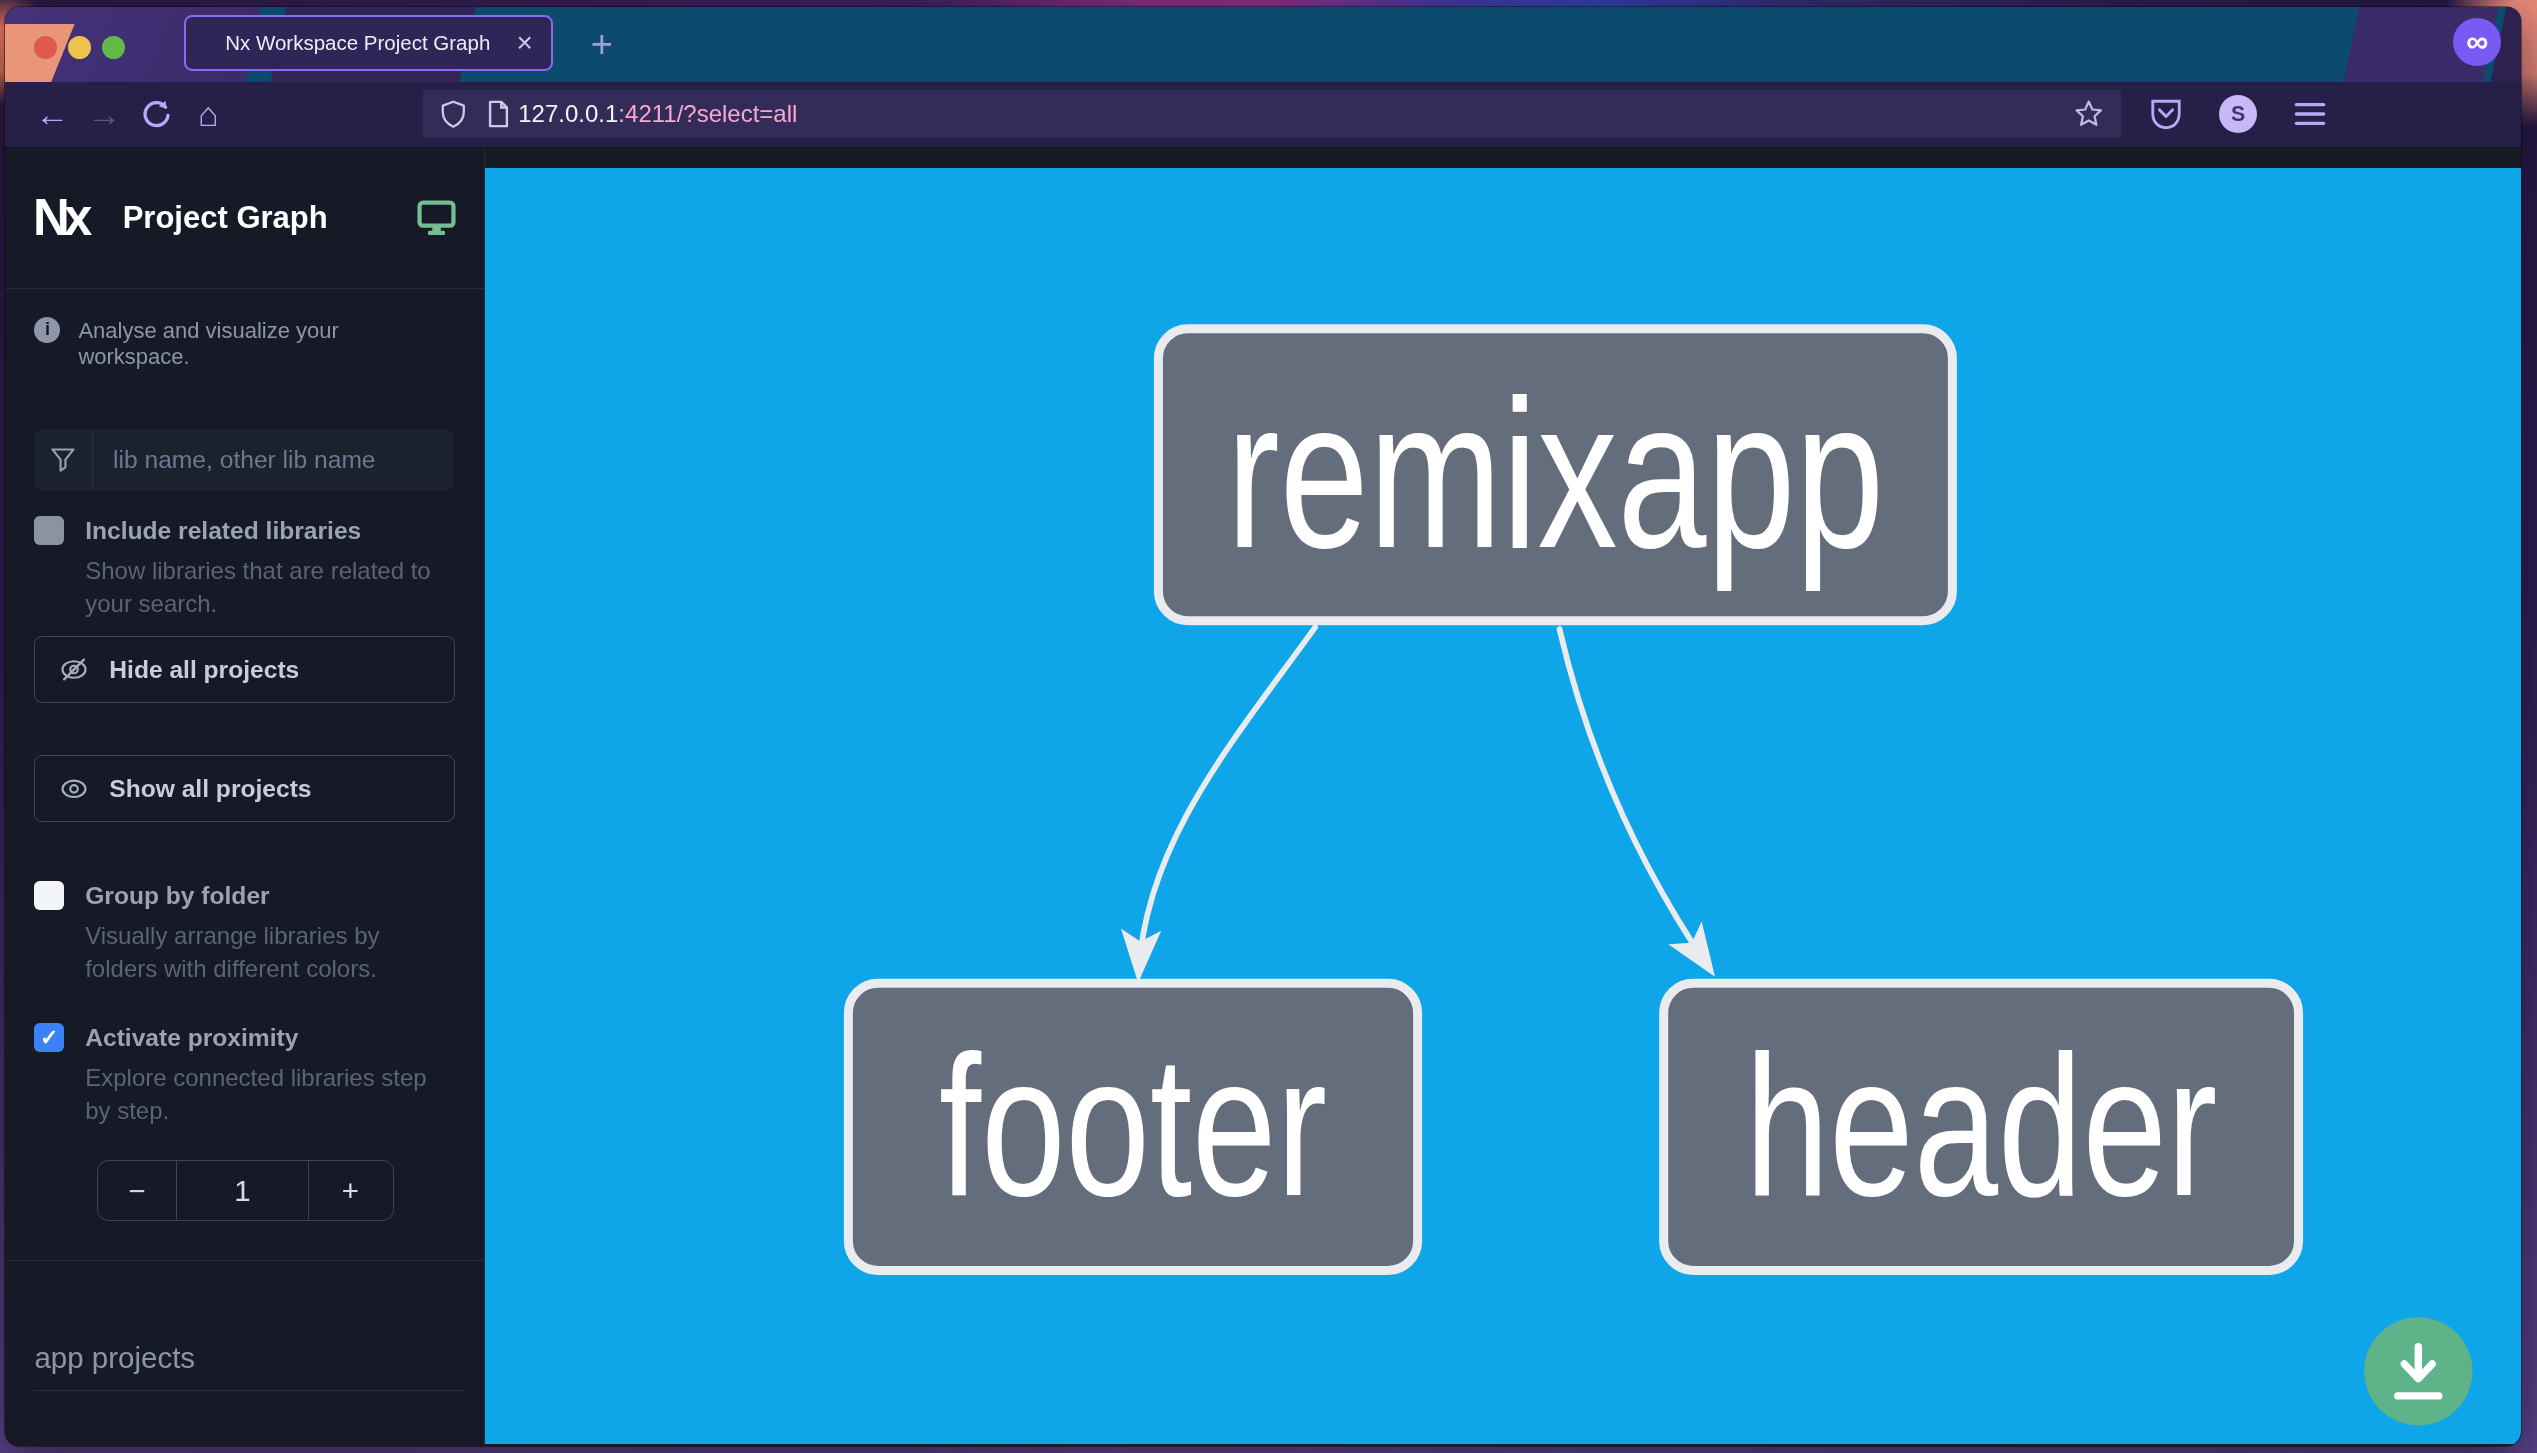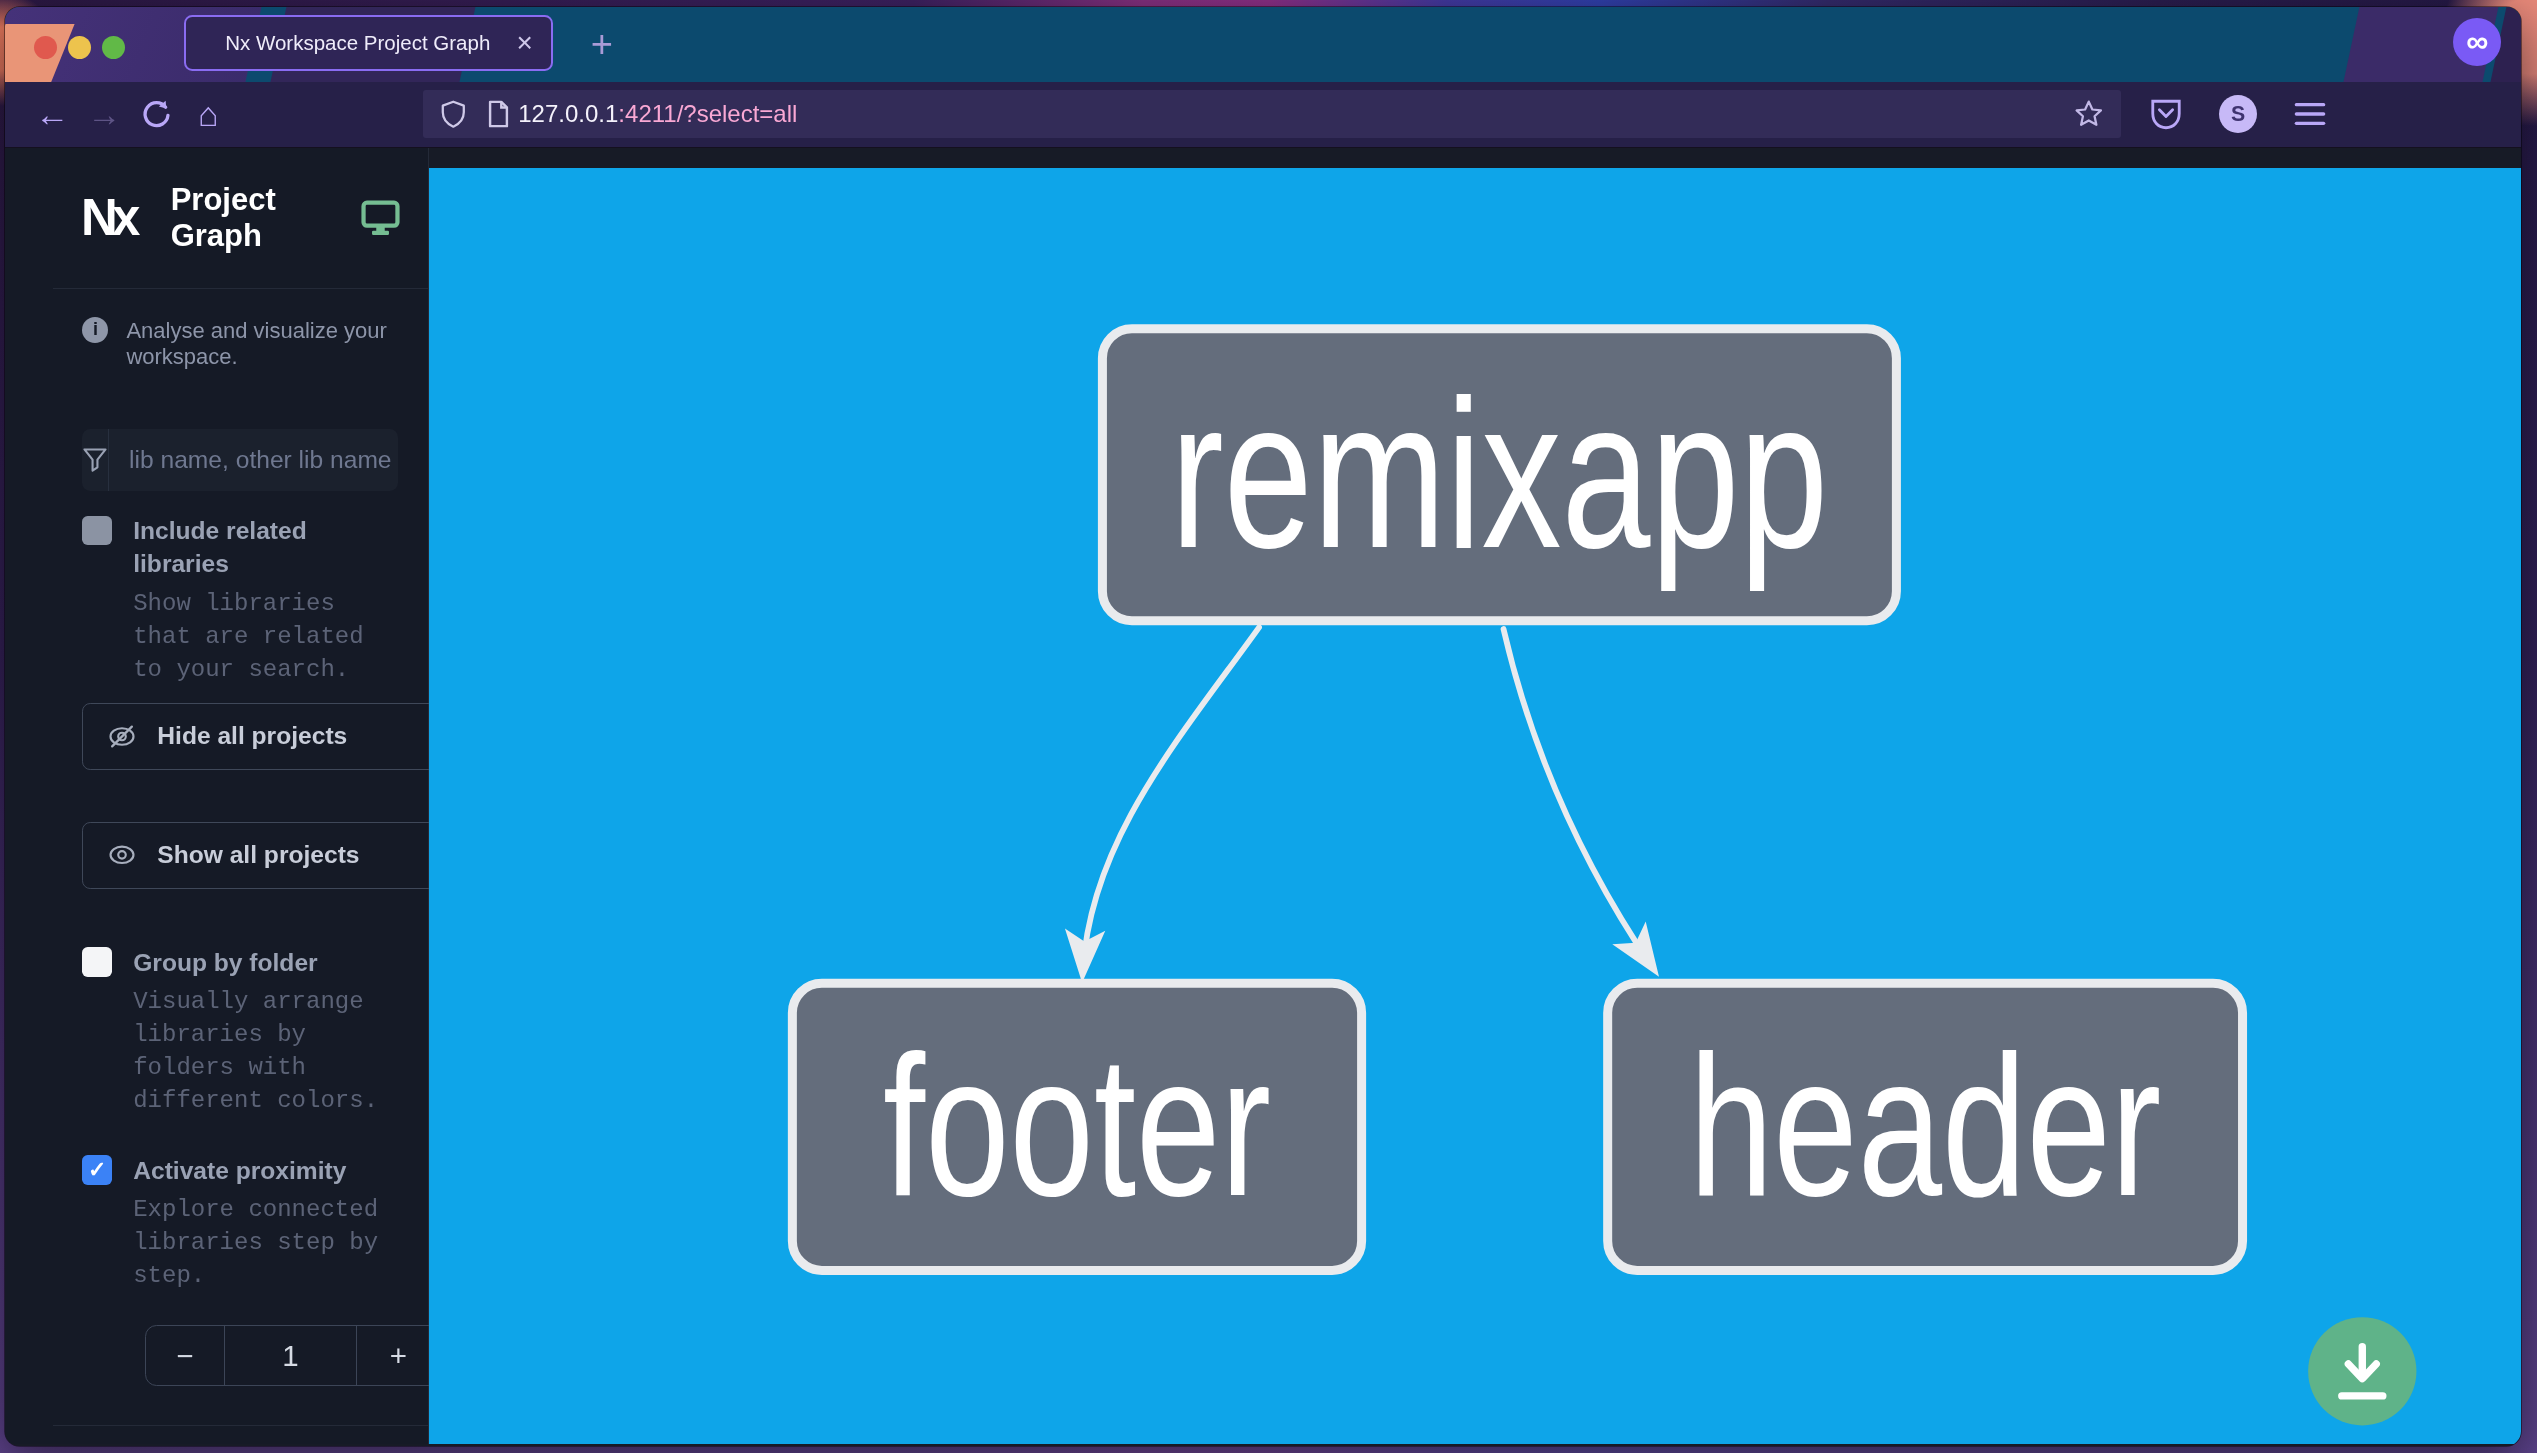--- a/index.html
+++ b/index.html
@@ -51,21 +51,21 @@
   .urlbar .txt { font-size:24px; margin-left:8.2px; white-space:nowrap; }
   .url-host { color:#f4f2fb; }
   .url-rest { color:#f9a8d4; }
   .url-spacer { flex:1; }
   .rt-icons { display:flex; align-items:center; margin-left:28px; gap:36px; }
   .avatar { width:38px; height:38px; border-radius:50%; background:#c7b9f7; color:#3f3370;
       font-weight:800; font-size:21.3px; display:flex; align-items:center; justify-content:center; }
 
   
   .content { display:flex; height:1296px; }
-  .sidebar { width:424px; background:#151a26; border-right:1.6px solid #242a38; position:relative;padding-left:48px; }
+  .sidebar { width:480px; background:#151a26; border-right:1.6px solid #242a38; position:relative; }
   .side-header { height:141px; display:flex; align-items:center; padding:0 28px;
       border-bottom:1.6px solid #242a38; }
   .nx-logo { color:#fff; font-size:51px; font-weight:900; letter-spacing:-5.7px; }
   .side-title { color:#fff; font-size:31px; font-weight:700; margin-left:36px; flex:1; }
   .info-row { margin:28px 29.5px 0; display:flex; align-items:flex-start; gap:18px; }
   .info-ico { width:26px; height:26px; border-radius:50%; background:#8e96a8; color:#151a26;
       font-size:18px; font-weight:800; display:flex; align-items:center; justify-content:center; flex:none; }
   .info-text { color:#8d95a9; font-size:22px; padding-top:1.6px; }
   .filterbox { margin:59px 29.5px 0; height:62px; background:#1b212d; border-radius:8.2px;
       display:flex; align-items:stretch; overflow:hidden; }
@@ -74,21 +74,21 @@
       padding:0 19.7px; font-size:24.6px; color:#c3c9d6; font-family:"Liberation Sans",sans-serif; }
   .filterbox input::placeholder { color:#6f7890; opacity:1; }
   .checkrow { display:grid; grid-template-columns:29.5px 1fr; column-gap:21.3px; margin:0 29.5px; }
   .cb { width:29.5px; height:29.5px; border-radius:5.7px; margin-top:1.6px;
       display:flex; align-items:center; justify-content:center; }
   .cb-gray { background:#8b93a3; }
   .cb-white { background:#f4f5f7; }
   .cb-blue { background:#3b82f6; color:#fff; font-size:22px; font-weight:800; }
   .cb-label { color:#9aa2b4; font-size:24.6px; font-weight:700; line-height:33px; }
   .cb-desc { grid-column:2; color:#5c6377; font-size:24px; line-height:1.38;
-      margin-top:6.6px; max-width:365px;font-family:Liberation Mono, monospace; }
+      margin-top:6.6px; max-width:365px; }
   .side-btn { margin:16.4px 29.5px 0; height:67px; border:1.6px solid #3f4859; border-radius:8.2px;
       display:flex; align-items:center; padding:0 24.6px; gap:21.3px; background:transparent; width:421px; }
   .side-btn span.lbl { color:#c8cdd9; font-size:24.6px; font-weight:600; }
   .stepper { margin:33px 0 0 92px; width:297px; height:61px; border:1.6px solid #3c4557;
       border-radius:11.5px; display:flex; overflow:hidden; }
   .stepper > div { display:flex; align-items:center; justify-content:center; color:#d6dbe4; font-size:29.5px; }
   .step-dec { width:79px; border-right:1.6px solid #3c4557; }
   .step-val { width:131px; color:#fff; font-size:27px; }
   .step-inc { width:84px; border-left:1.6px solid #3c4557; }
   .side-divider { margin-top:39px; border-bottom:1.6px solid #242a38; }

